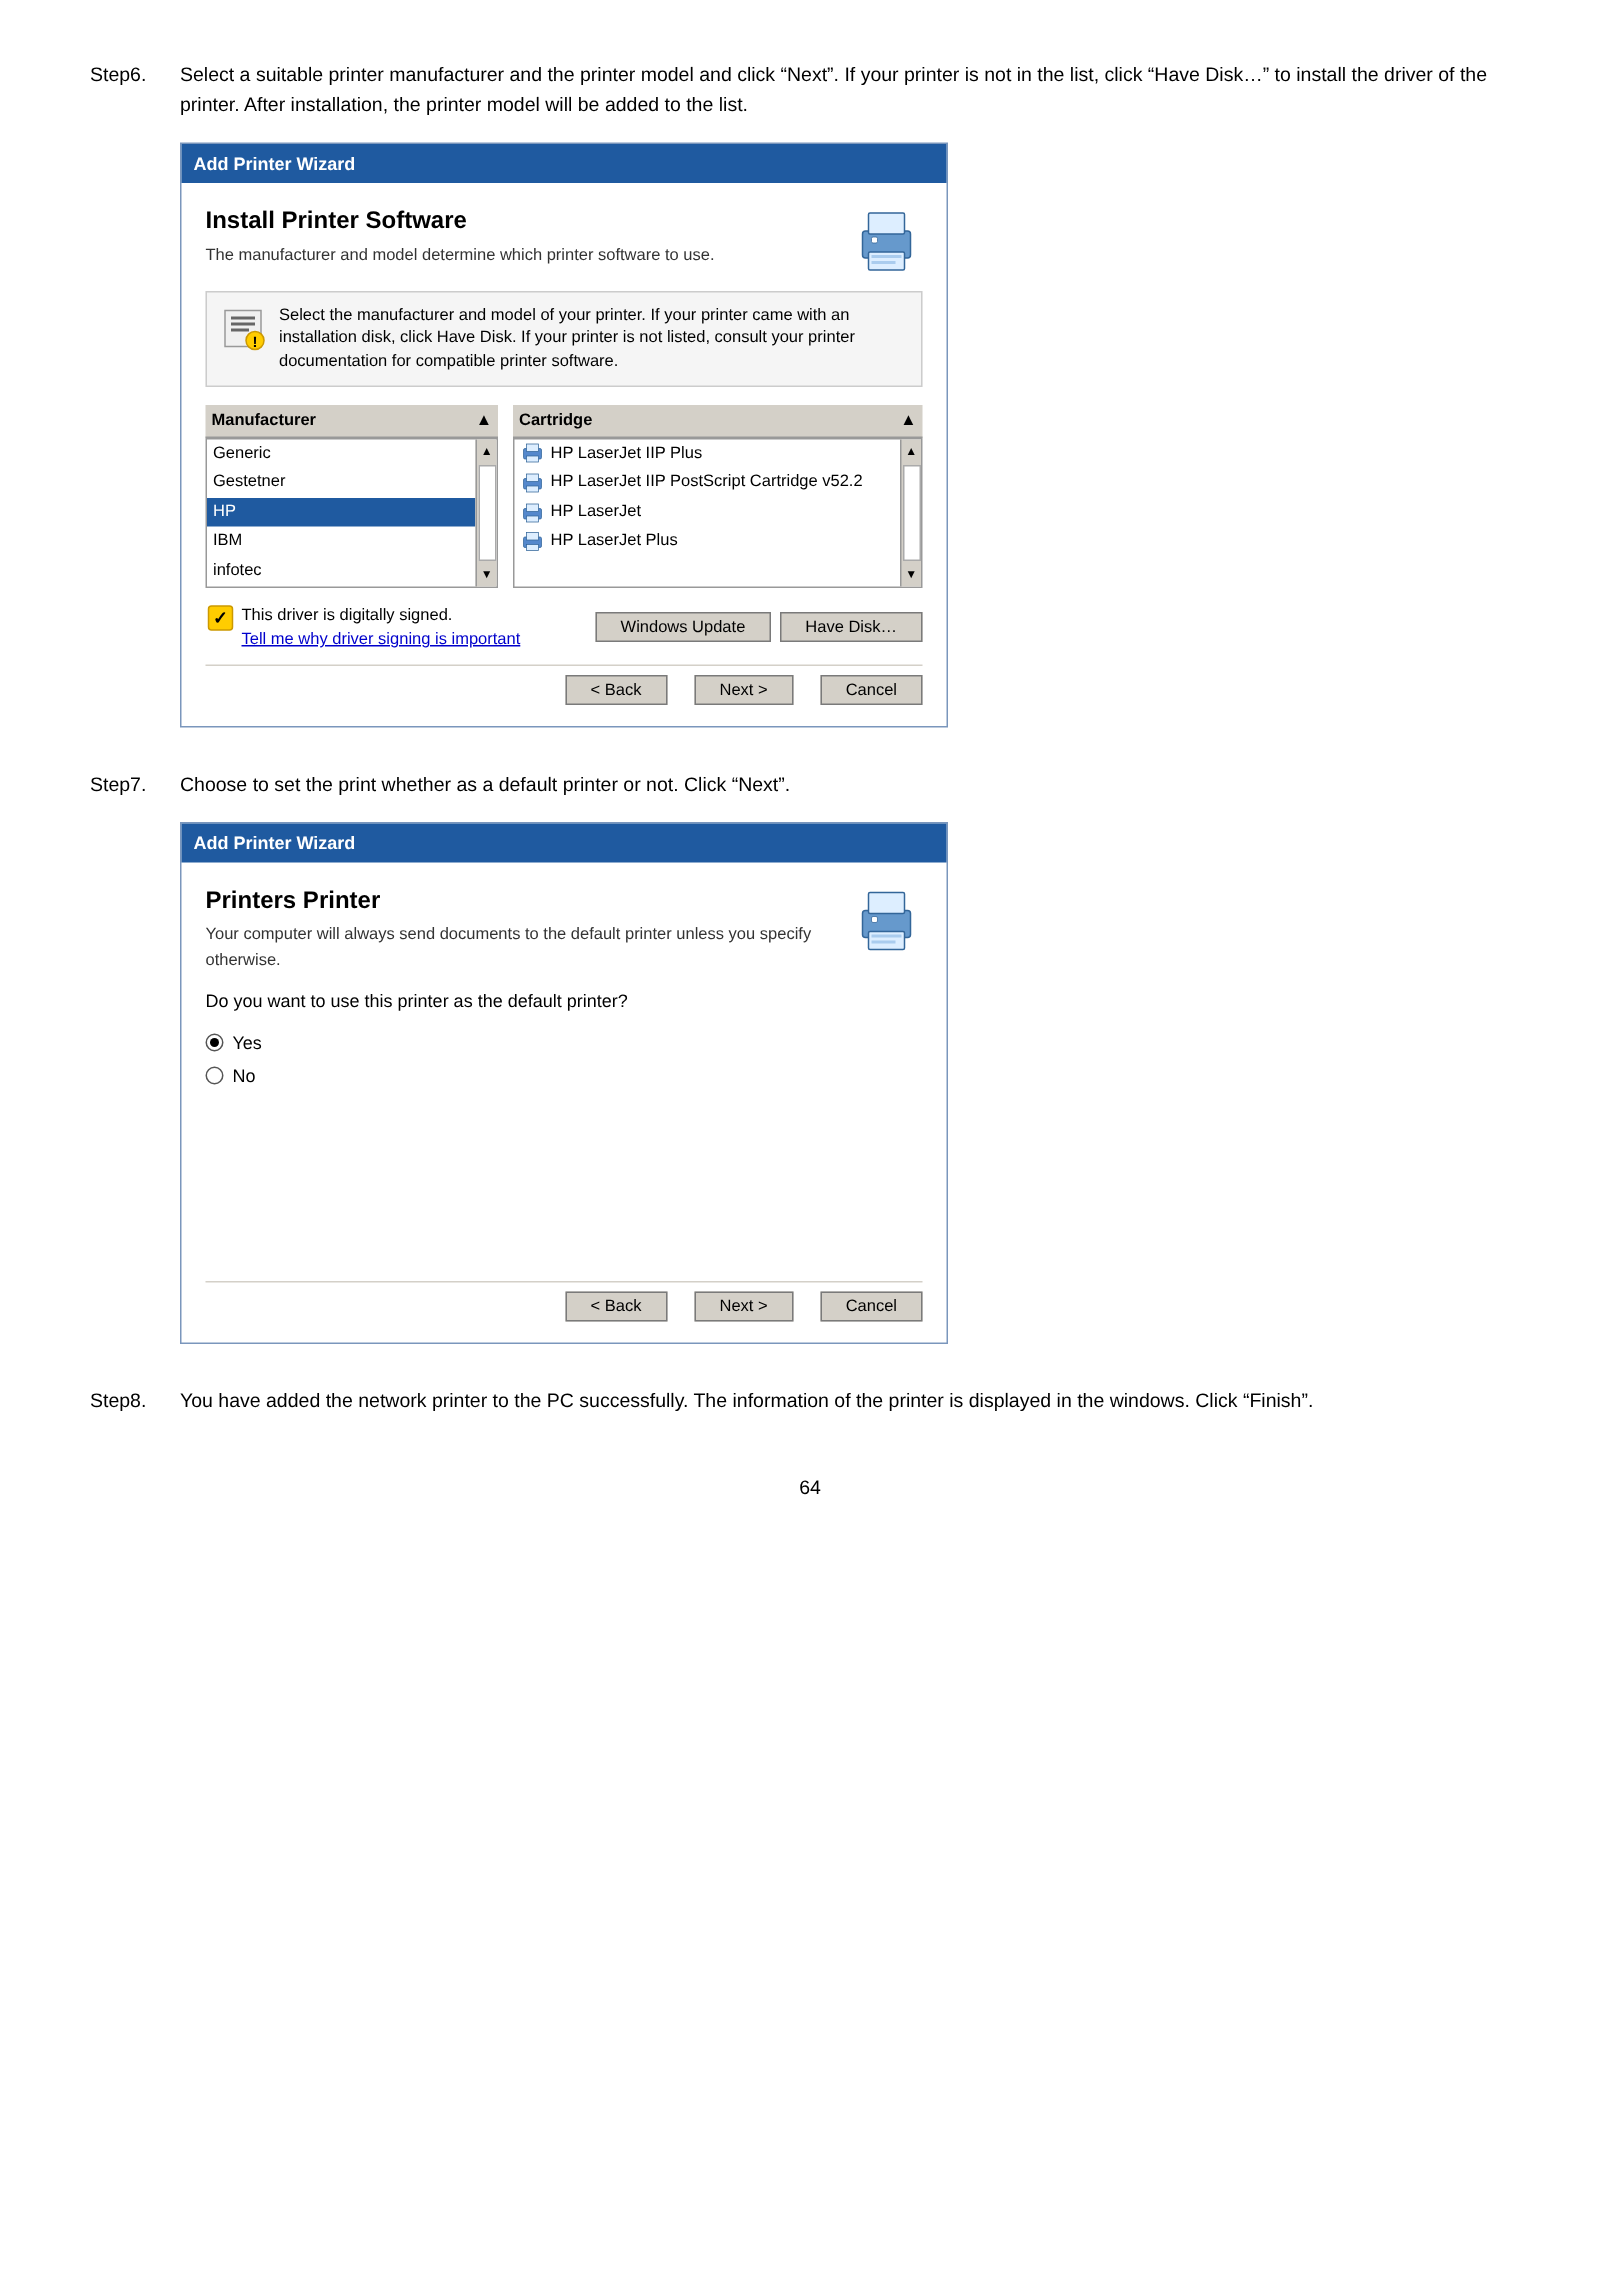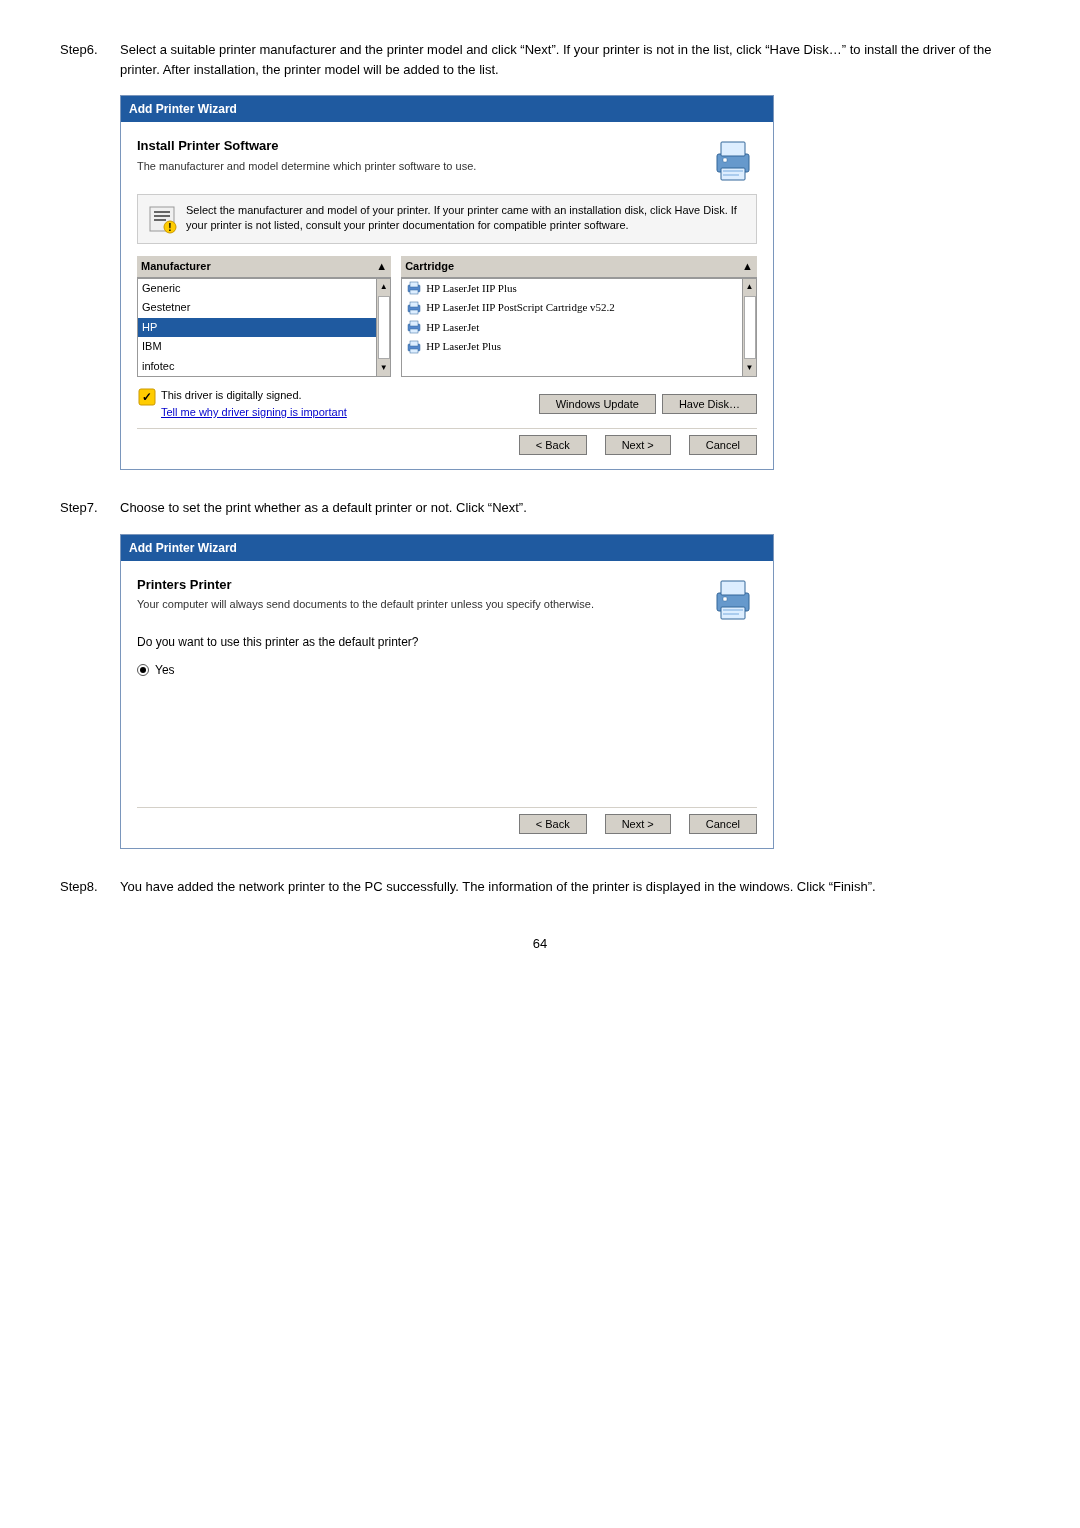--- a/index.html
+++ b/index.html
@@ -29,21 +29,21 @@
     .step-text {
       font-size: 13px;
       line-height: 1.5;
       flex: 1;
     }
 
     .wizard-container {
       border: 1px solid #7a96bc;
       background: #ffffff;
       margin: 16px 0 0 0;
-      width: 654px;
+      width: 512px;
     }
 
     .wizard-titlebar {
       background: #1f5aa0;
       color: #ffffff;
       padding: 4px 8px;
       font-size: 12px;
       font-weight: bold;
     }
 
@@ -52,21 +52,21 @@
     }
 
     .wizard-header {
       display: flex;
       justify-content: space-between;
       align-items: flex-start;
       margin-bottom: 10px;
     }
 
     .wizard-header-text h2 {
-      font-size: 13px;
+      font-size: 16px;
       font-weight: bold;
       margin-bottom: 2px;
     }
 
     .wizard-header-text p {
       font-size: 11px;
       color: #333;
     }
 
     .wizard-icon {
@@ -118,21 +118,20 @@
 
     .list-box-item.selected {
       background: #1f5aa0;
       color: #fff;
     }
 
     .list-box-item.printer {
       display: flex;
       align-items: center;
       gap: 4px;
-      font-family: Liberation Serif, serif;
     }
 
     .printer-icon {
       width: 16px;
       height: 14px;
       flex-shrink: 0;
     }
 
     .wizard-footer-row {
       display: flex;
@@ -417,20 +416,24 @@
           </svg>
         </div>
 
         <div style="margin-bottom:10px; font-size:12px;">Do you want to use this printer as the default printer?</div>
 
         <div class="radio-group">
           <div class="radio-item">
             <div class="radio-circle selected"></div>
             <span>Yes</span>
           </div>
+          <div class="radio-item">
+            <div class="radio-circle"></div>
+            <span>No</span>
+          </div>
         </div>
 
         <div style="height: 120px;"></div>
 
         <div class="button-row">
           <button class="btn">&lt; Back</button>
           <button class="btn">Next &gt;</button>
           <button class="btn">Cancel</button>
         </div>
 

